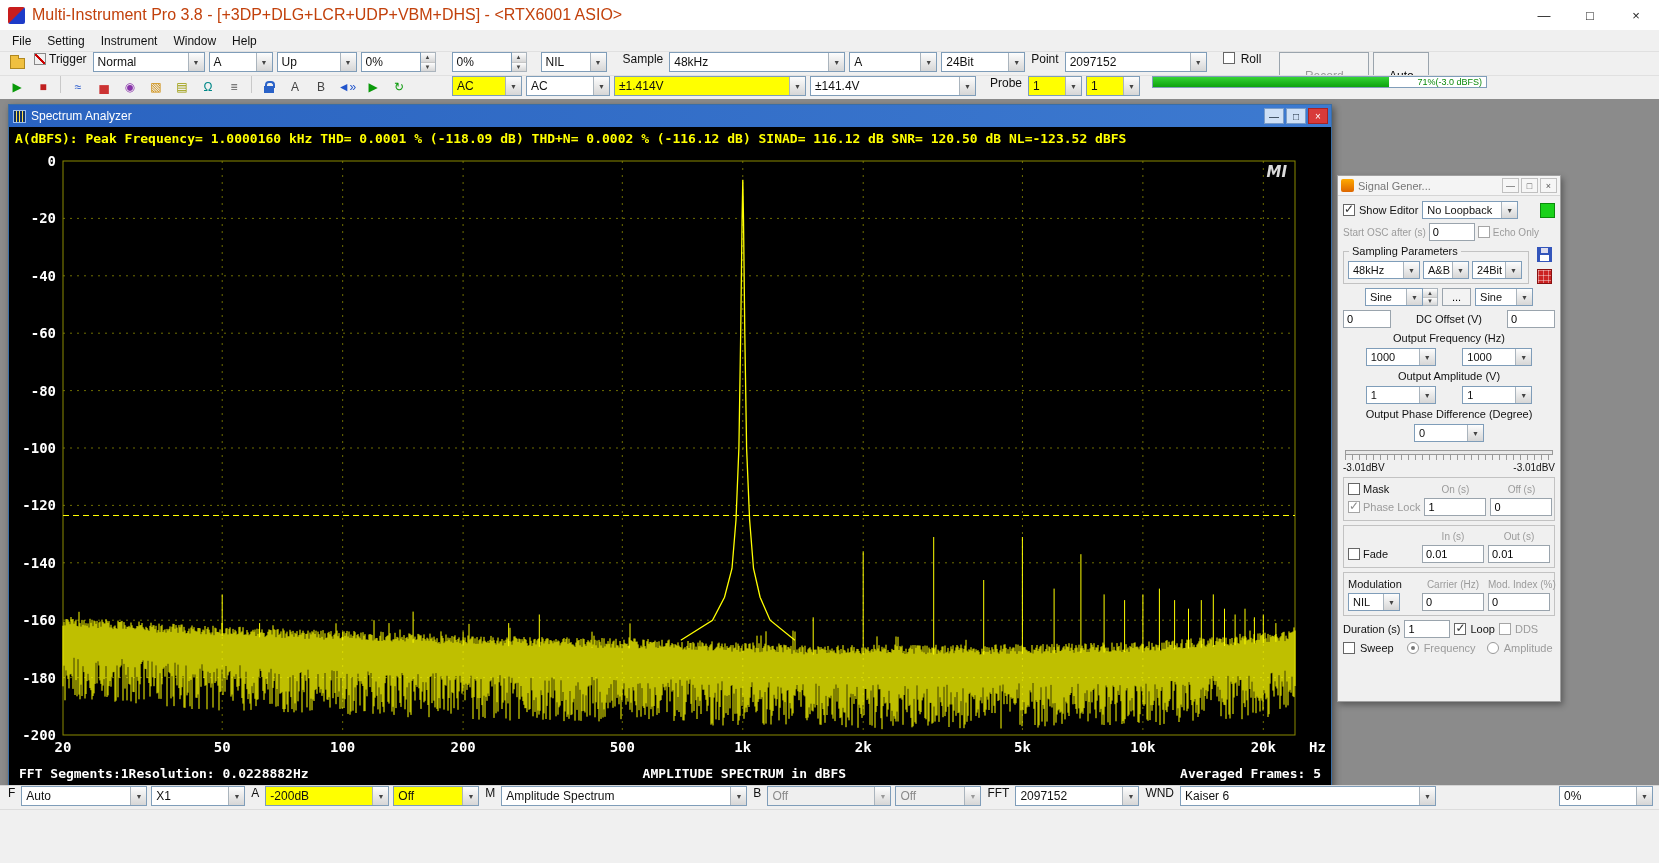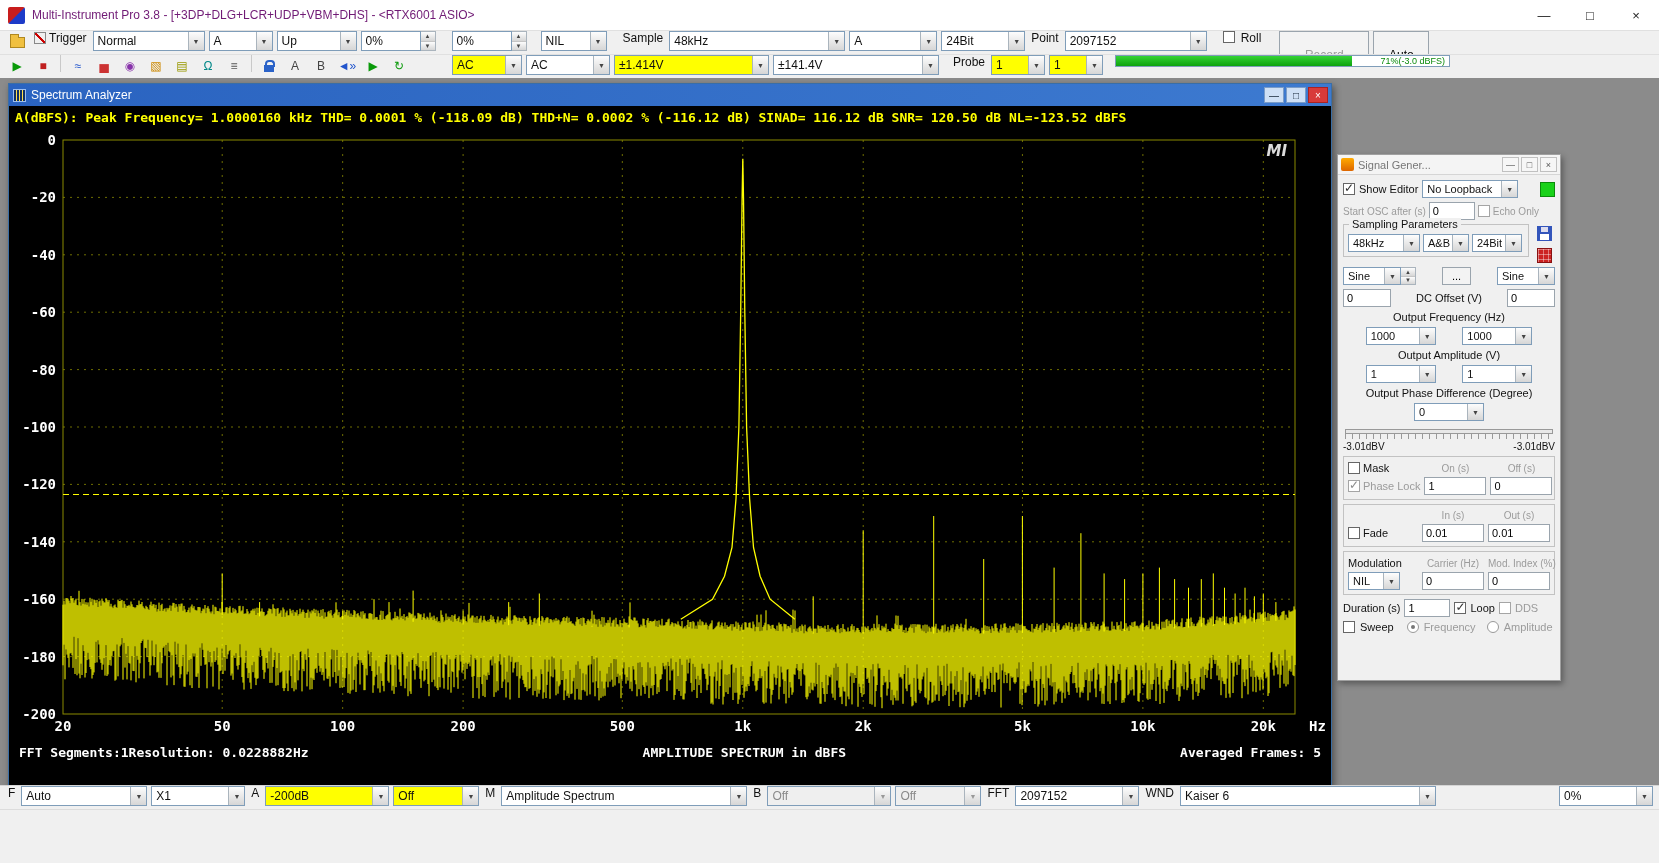--- a/index.html
+++ b/index.html
@@ -3,21 +3,21 @@
 <meta charset="utf-8">
 <style>
 *{box-sizing:border-box;margin:0;padding:0}
 html,body{width:1659px;height:863px;overflow:hidden}
 body{font-family:"Liberation Sans",sans-serif;font-size:12px;color:#111;background:#8b8b8b}
 .app{width:1659px;height:863px;display:flex;flex-direction:column;background:#f0f0f0}
 
 
 .titlebar{height:30px;background:#fff;display:flex;align-items:center;flex:0 0 auto}
 .app-icon{width:17px;height:17px;margin:0 7px 0 8px;background:linear-gradient(135deg,#c81d1d 48%,#1d3bc8 52%);border-radius:2px;flex:0 0 auto}
-.title-text{font-size:12px;color:#701a75;white-space:nowrap}
+.title-text{font-size:16px;color:#c2410c;white-space:nowrap}
 .win-controls{margin-left:auto;display:flex;height:100%}
 .win-btn{width:46px;height:100%;display:flex;align-items:center;justify-content:center;font-size:13px;color:#222;background:#fff;border:none}
 
 
 .menubar{height:21px;background:#f0f0f0;display:flex;align-items:center;padding-left:4px;flex:0 0 auto}
 .menu-item{padding:2px 8px;white-space:nowrap}
 
 
 .toolbar{height:24px;background:#f0f0f0;display:flex;align-items:flex-start;gap:4px;padding:0 6px;border-top:1px solid #e0e0e0;flex:0 0 auto}
 .tb-label{padding:0 2px;white-space:nowrap}
@@ -110,20 +110,27 @@
   <div class="titlebar">
     <span class="app-icon"></span>
     <span class="title-text">Multi-Instrument Pro 3.8  -  [+3DP+DLG+LCR+UDP+VBM+DHS]  -  &lt;RTX6001 ASIO&gt;</span>
     <span class="win-controls">
       <button class="win-btn">—</button>
       <button class="win-btn">□</button>
       <button class="win-btn">×</button>
     </span>
   </div>
 
+  <div class="menubar">
+    <span class="menu-item">File</span>
+    <span class="menu-item">Setting</span>
+    <span class="menu-item">Instrument</span>
+    <span class="menu-item">Window</span>
+    <span class="menu-item">Help</span>
+  </div>
 
   <div class="toolbar">
     <button class="iconbtn">
         <span class="folder-icon"></span>
       </button>
     <span class="tb-label"><span class="trig-icon"></span><span>Trigger</span></span>
     <div class="combo" style="width:112px">
         <span class="ct">Normal</span>
         <span class="dd"></span>
       </div>
@@ -226,21 +233,21 @@
         <span>↻</span>
       </button>
     <div class="combo yellow" style="width:70px;margin-left:38px">
         <span class="ct">AC</span>
         <span class="dd"></span>
       </div>
     <div class="combo" style="width:84px">
         <span class="ct">AC</span>
         <span class="dd"></span>
       </div>
-    <div class="combo yellow" style="width:155px">
+    <div class="combo yellow" style="width:192px">
         <span class="ct">±1.414V</span>
         <span class="dd"></span>
       </div>
     <div class="combo" style="width:166px">
         <span class="ct">±141.4V</span>
         <span class="dd"></span>
       </div>
     <span class="tb-label" style="margin-left:8px">Probe</span>
     <div class="combo yellow" style="width:54px">
         <span class="ct">1</span>
@@ -344,21 +351,21 @@
               <span class="dd"></span>
             </div>
           <span class="green-btn"></span>
         </div>
         <div class="sg-row" style="gap:3px">
           <span class="sg-label gray small">Start OSC after (s)</span>
           <input class="input" style="width: 46px;" value="0">
           <span class="chk dis"></span>
           <span class="sg-label gray small">Echo Only</span>
         </div>
-        <div class="sg-row" style="align-items:flex-start">
+        <div class="sg-row" style="align-items:flex-end">
           <div class="group legend" style="flex:1">
             <span class="glabel">Sampling Parameters</span>
             <div class="sg-row" style="gap:3px">
               <div class="combo sg-combo" style="width:72px">
                   <span class="ct">48kHz</span>
                   <span class="dd"></span>
                 </div>
               <div class="combo sg-combo" style="width:46px">
                   <span class="ct">A&amp;B</span>
                   <span class="dd"></span>
@@ -367,21 +374,21 @@
                   <span class="ct">24Bit</span>
                   <span class="dd"></span>
                 </div>
             </div>
           </div>
           <div class="side-btns">
             <span class="floppy"></span>
             <span class="redgrid"></span>
           </div>
         </div>
-        <div class="sg-row" style="justify-content:space-between">
+        <div class="sg-row" style="justify-content:center">
           <span style="display:inline-flex">
             <div class="combo sg-combo" style="width:58px">
                 <span class="ct">Sine</span>
                 <span class="dd"></span>
               </div>
             <span class="spinbtns" style="height:18px">
                 <span class="up"></span>
                 <span class="dn"></span>
               </span>
           </span>

